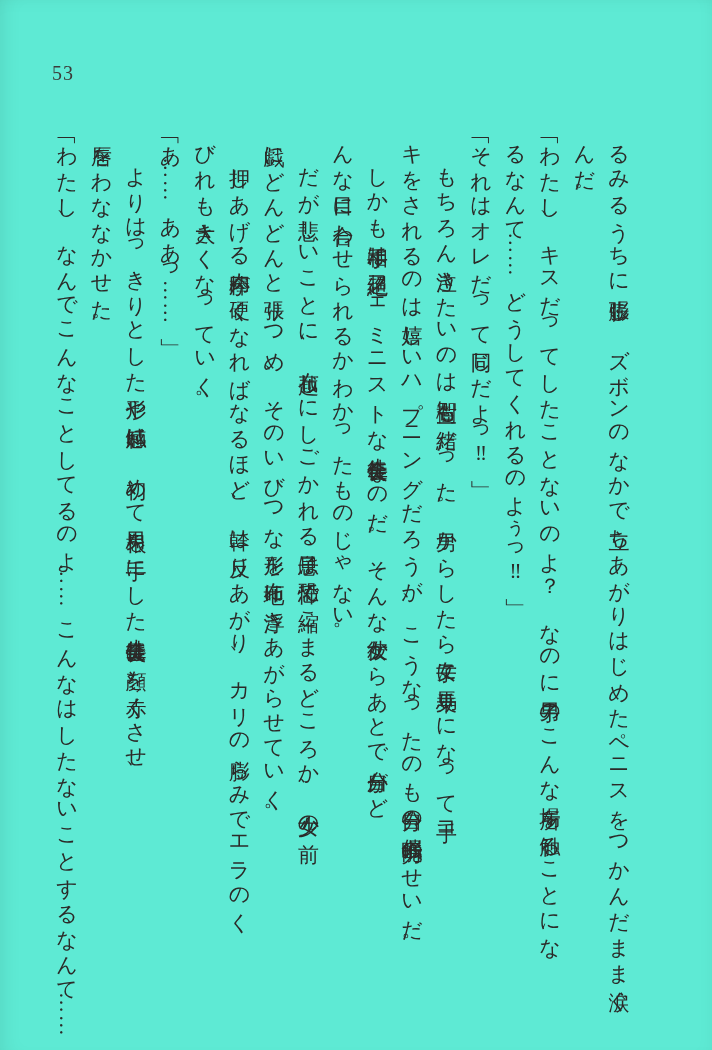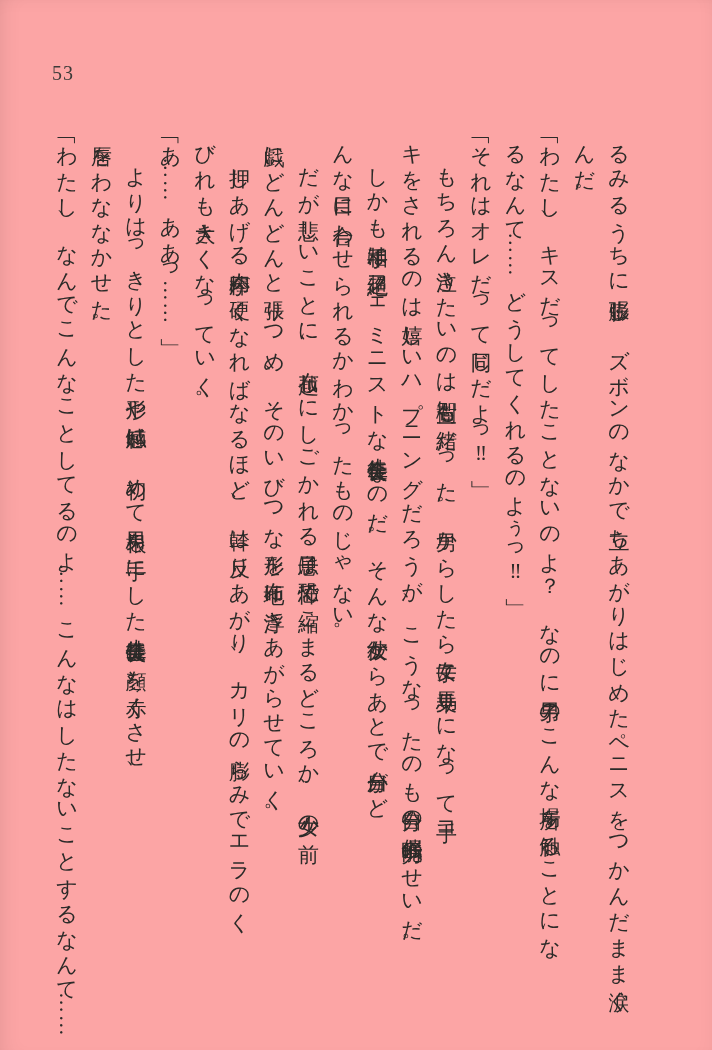--- a/index.html
+++ b/index.html
@@ -10,21 +10,21 @@
     width: 712px;
     height: 1050px;
     background: #f6f5f2;
     font-family: "Liberation Serif", "DejaVu Serif", serif;
     overflow: hidden;
   }
   .page {
     position: relative;
     width: 712px;
     height: 1050px;
-    background: #fca5a5;
+    background: #5eead4;
     box-shadow:
       inset 16px 0 26px -20px rgba(0,0,0,0.14),
       inset -12px 0 22px -18px rgba(0,0,0,0.07),
       inset 0 14px 22px -18px rgba(0,0,0,0.06);
   }
   .page-number {
     position: absolute;
     top: 62px;
     left: 52px;
     font-size: 20px;

